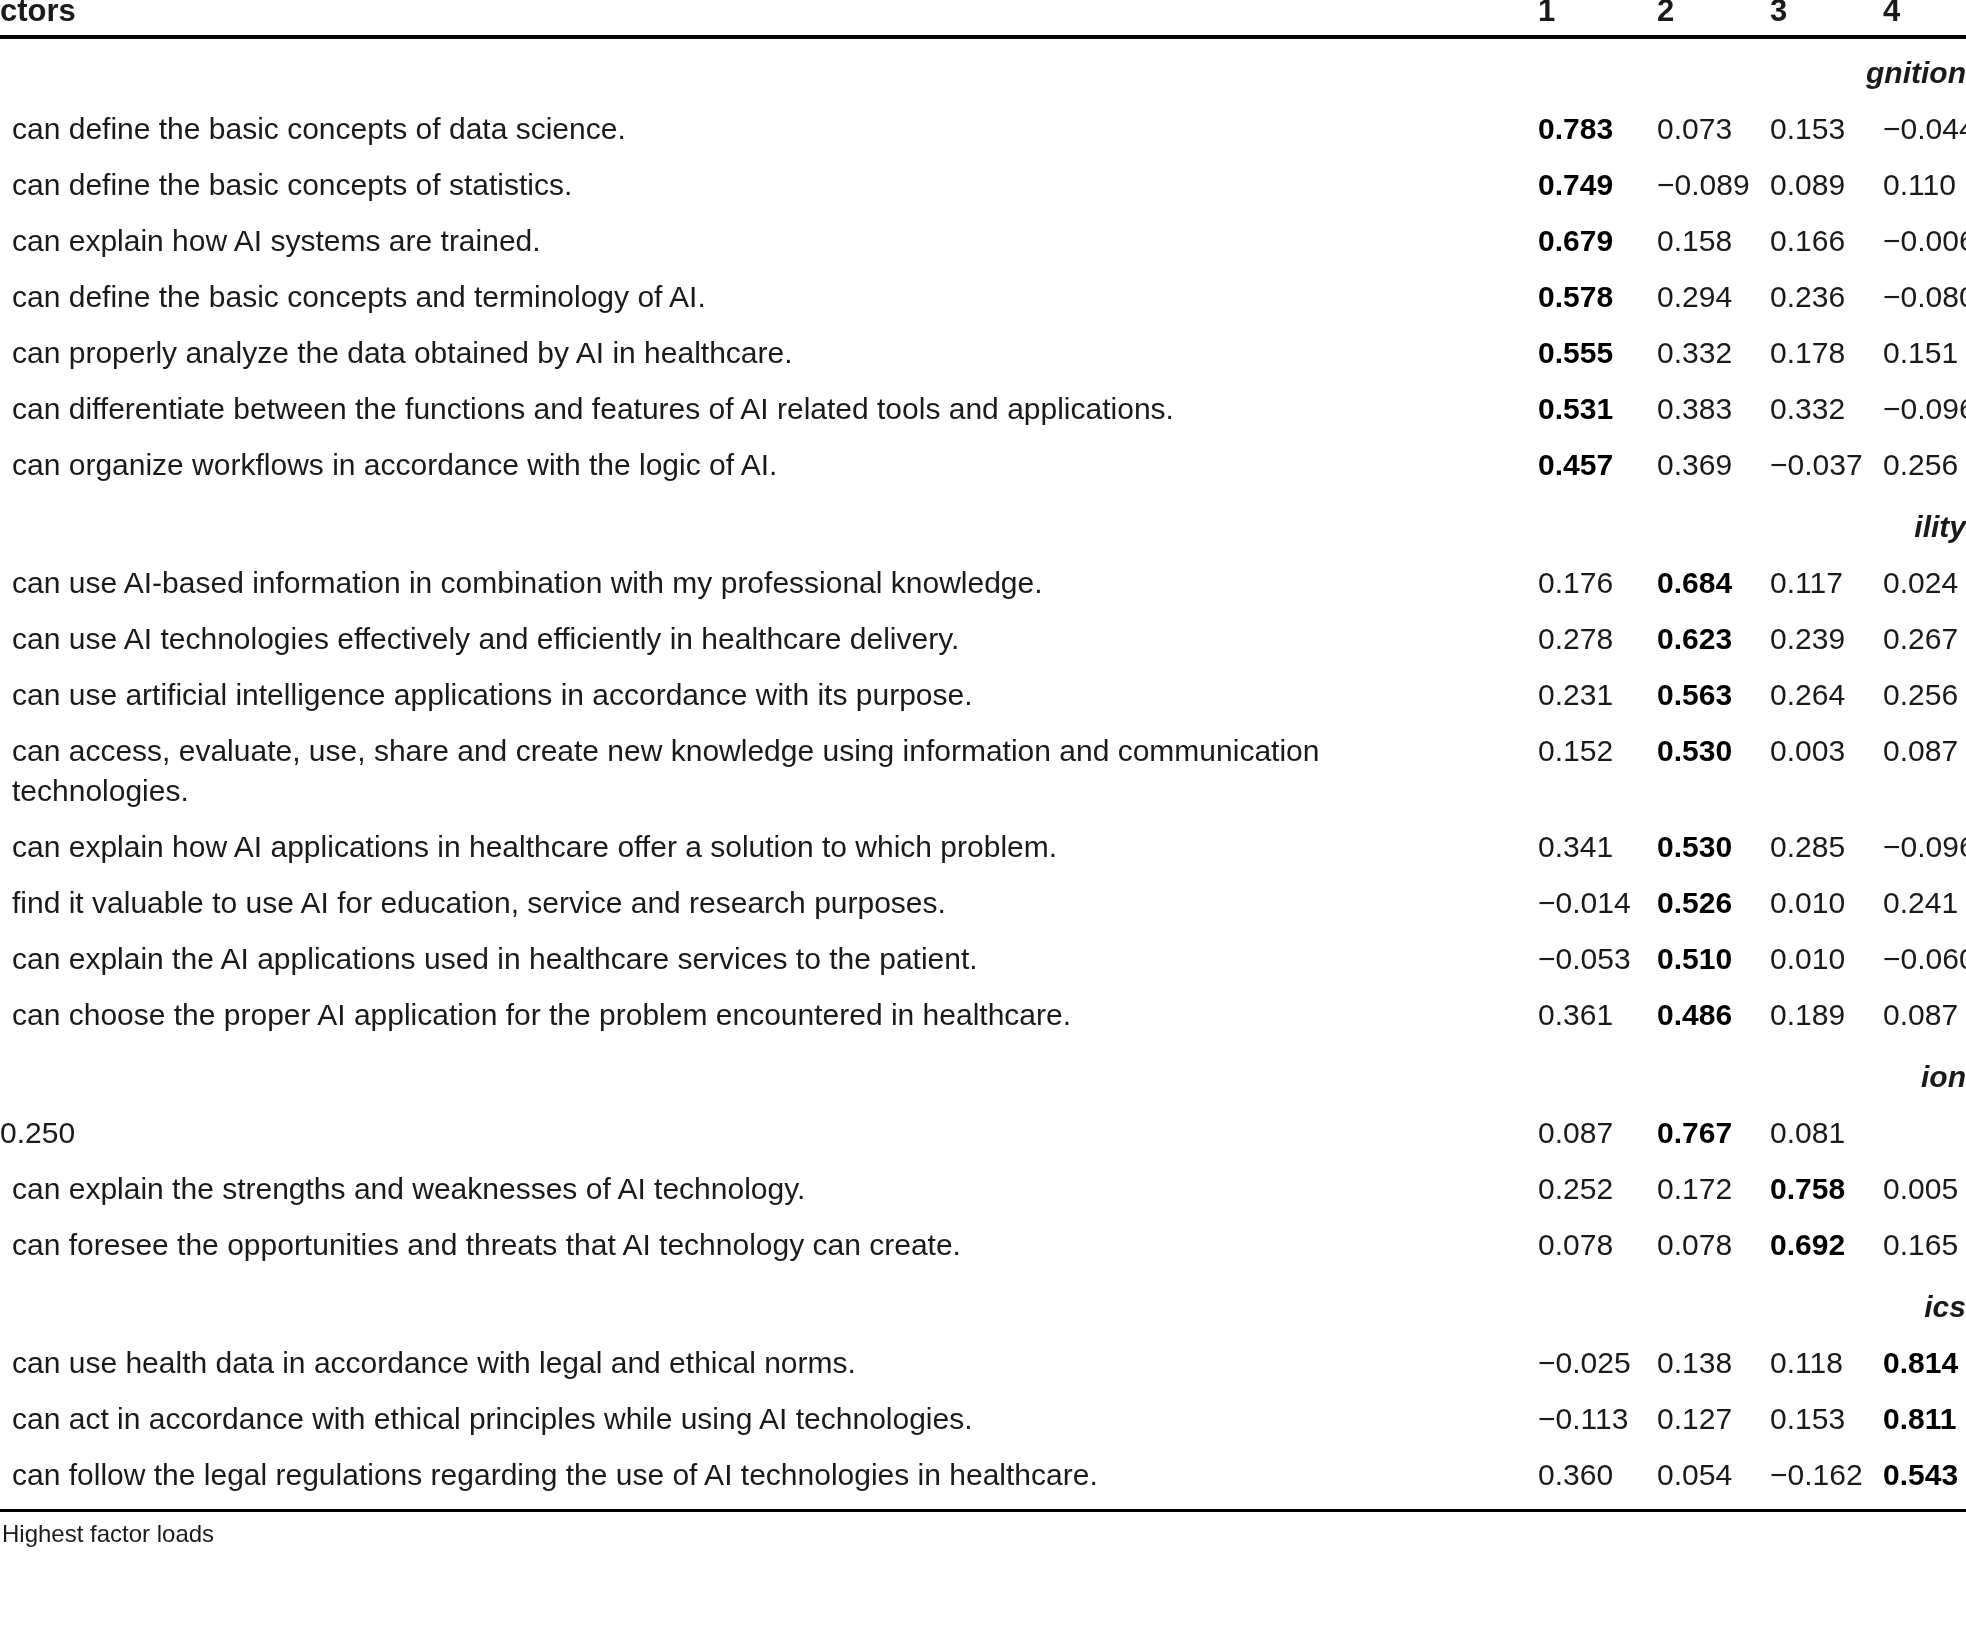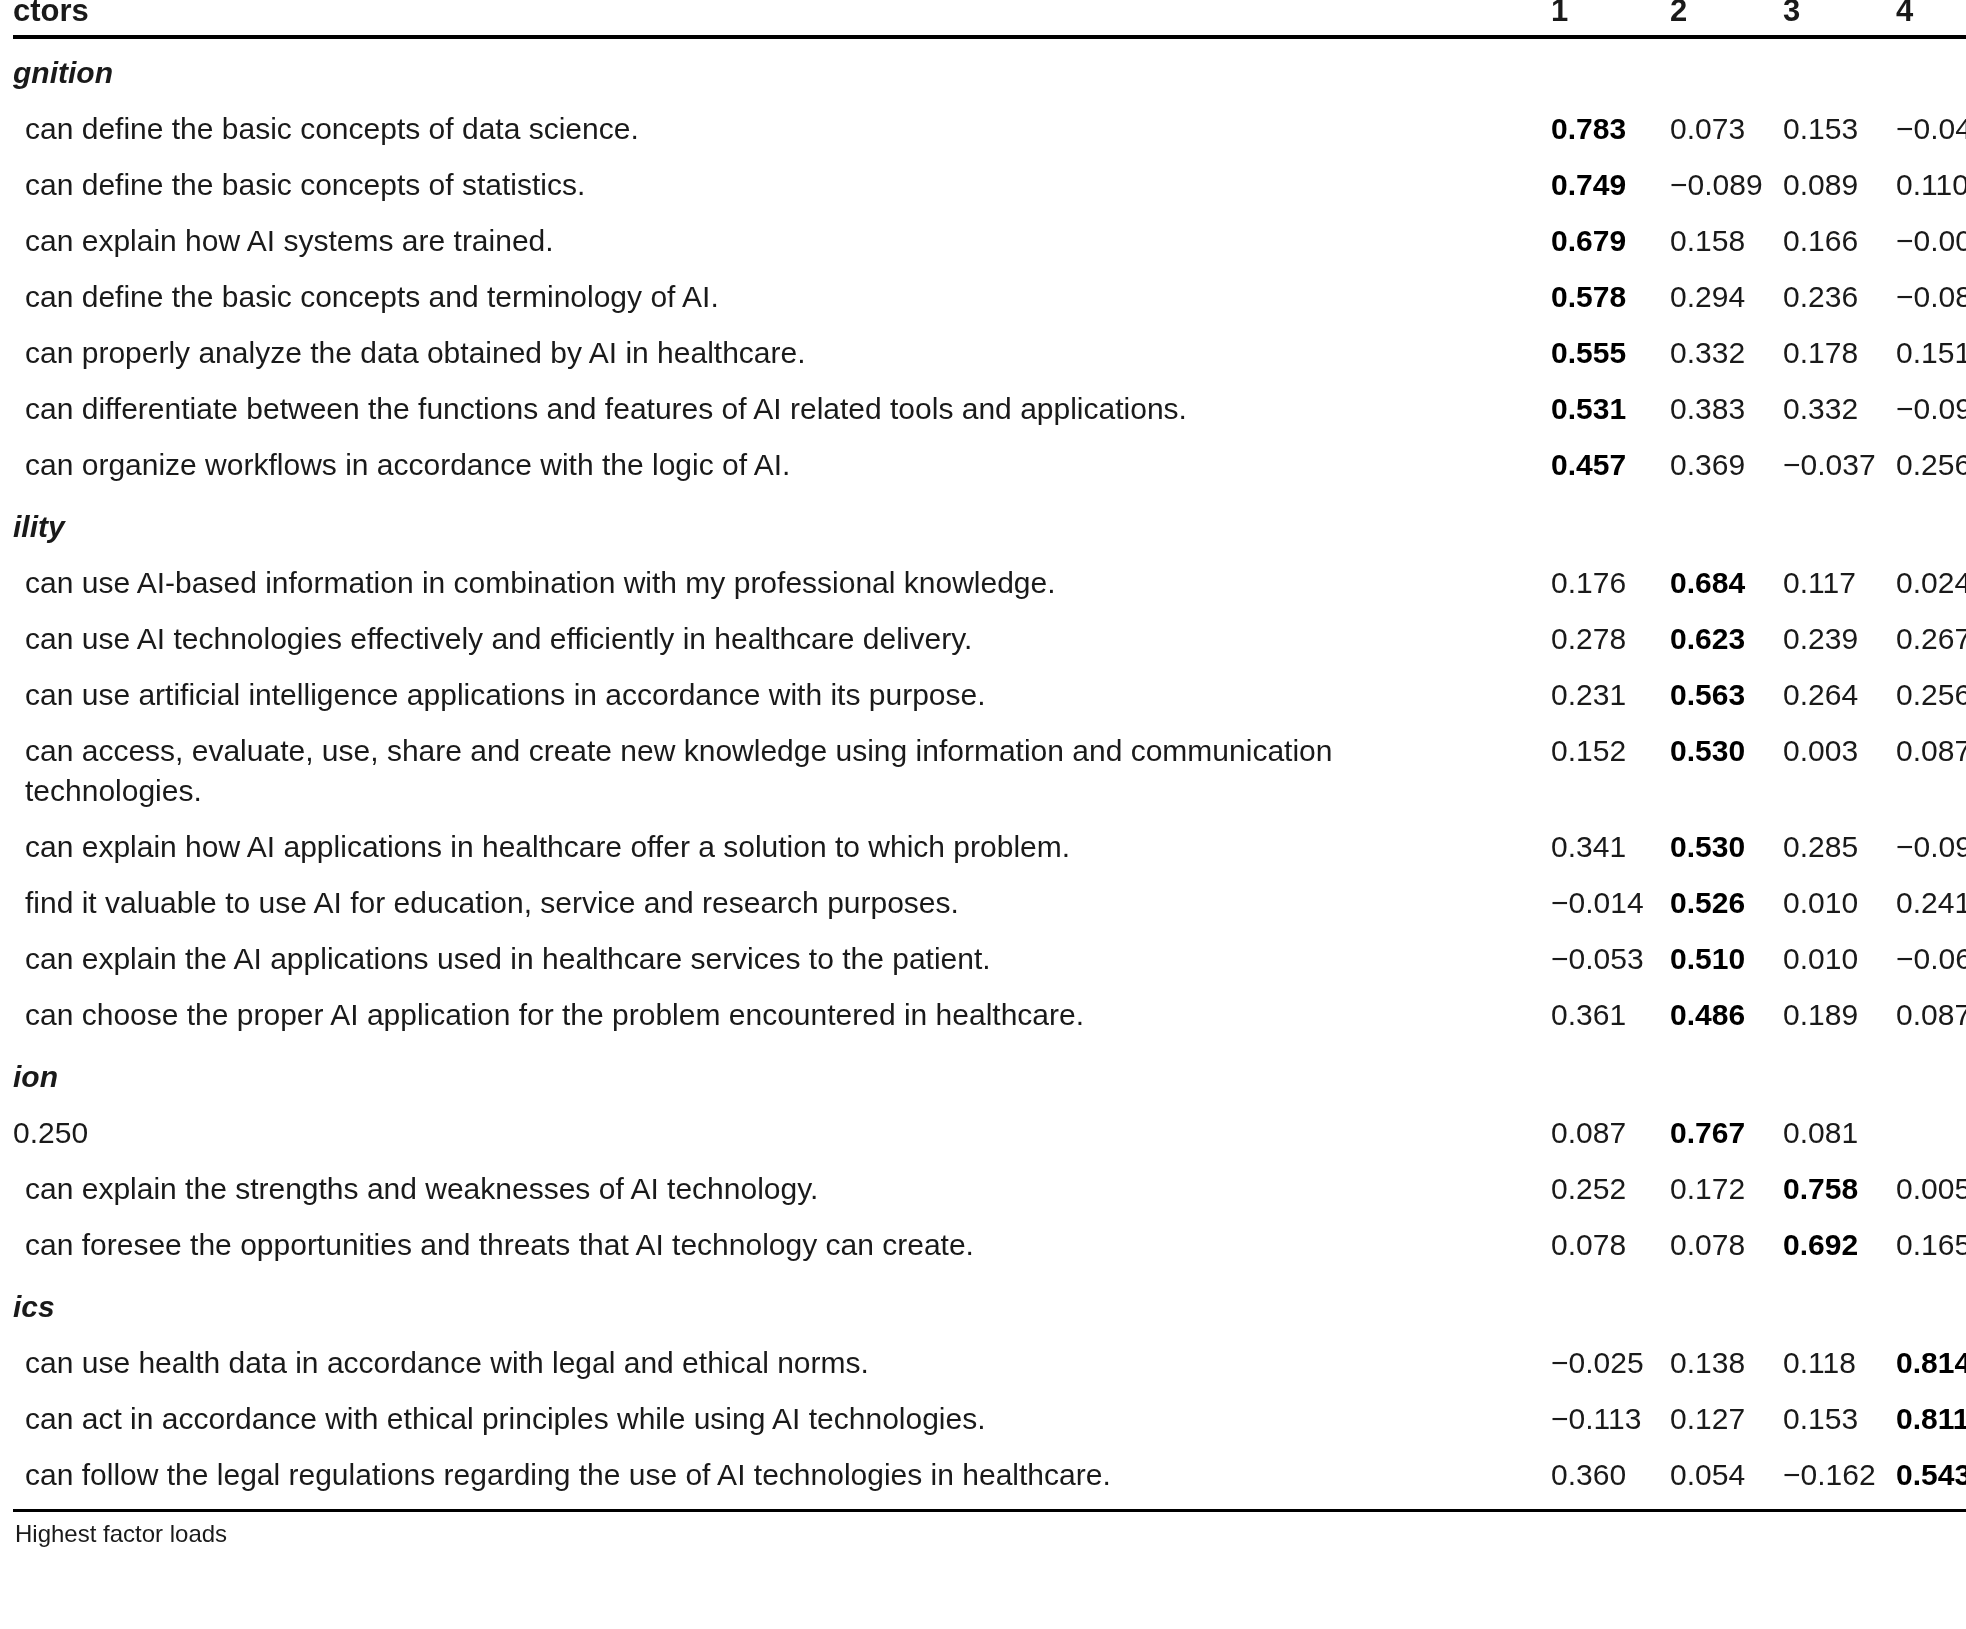--- a/index.html
+++ b/index.html
@@ -7,21 +7,20 @@
   body {
     font-family: "Liberation Sans", sans-serif;
     color: #1a1a1a;
   }
   .page {
     position: relative;
     width: 1966px;
     height: 1629px;
     overflow: hidden;
     background: #ffffff;
-    padding-left: 13px;
   }
   .grid-row {
     display: grid;
     grid-template-columns: 1538px 119px 113px 113px 1fr;
     align-items: start;
   }
   .header-row {
     font-weight: 700;
     font-size: 31px;
     line-height: 36px;
@@ -37,20 +36,21 @@
     white-space: nowrap;
   }
   .section-title {
     font-style: italic;
     font-weight: 700;
     font-size: 30px;
     line-height: 40px;
     padding: 8px 0 8px 0;
     margin-top: 6px;
     white-space: nowrap;
+    text-align: right;
   }
   .stmt {
     font-size: 30px;
     line-height: 40px;
     padding: 8px 0 8px 12px;
     max-width: 1460px;
   }
   .num {
     font-size: 30px;
     line-height: 40px;

